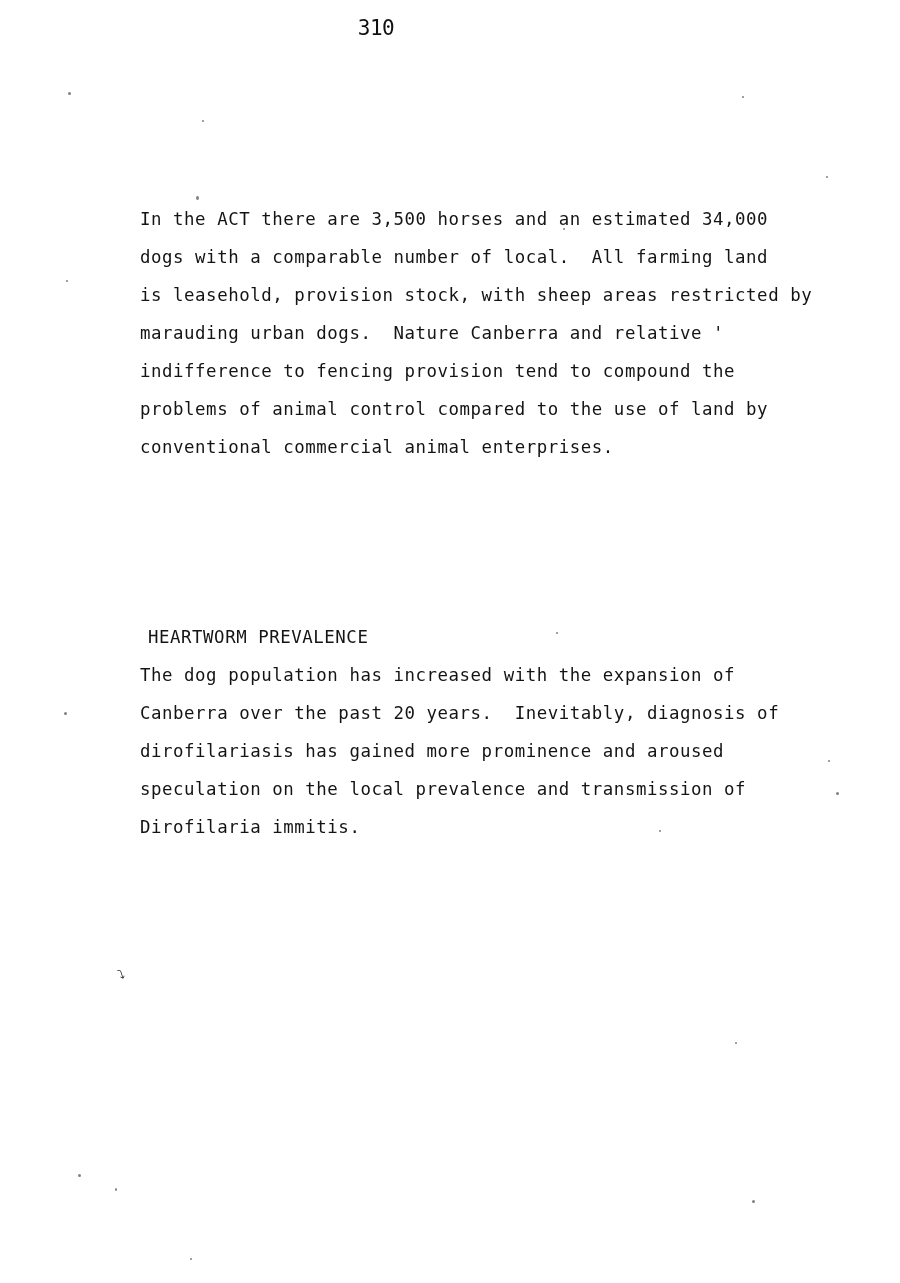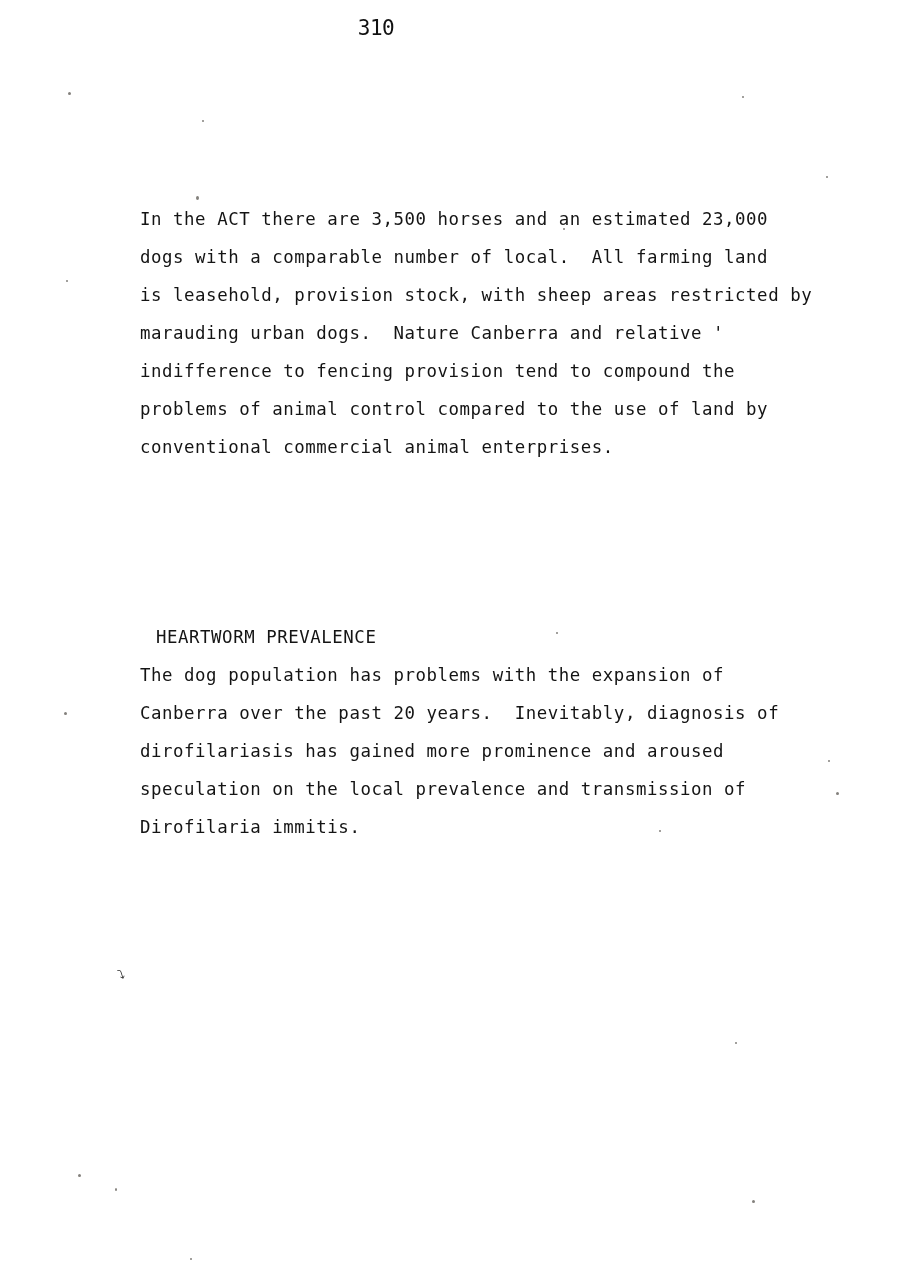--- a/index.html
+++ b/index.html
@@ -45,21 +45,21 @@
     letter-spacing: 0.55px;
     white-space: pre-wrap;
   }
   .body-text p {
     margin: 0 0 38px 0;
   }
   .body-text p:last-child {
     margin-bottom: 0;
   }
   .heading-line {
-    margin: 16px;
+    margin: 8px;
     letter-spacing: 0.55px;
   }
   .sci-name {
     text-underline-offset: 3px;
   }
 
   
   .speck {
     position: absolute;
     background: #5a5550;
@@ -76,30 +76,30 @@
 </style>
 </head>
 <body>
 
 <div class="page">
 
   <div class="page-number">310</div>
 
   <div class="body-text">
 
-    <p><span>In the ACT there are 3,500 horses and an estimated 23,000</span>
+    <p><span>In the ACT there are 3,500 horses and an estimated 34,000</span>
 <span>dogs with a comparable number of local.  All farming land</span>
 <span>is leasehold, provision stock, with sheep areas restricted by</span>
 <span>marauding urban dogs.  Nature Canberra and relative '</span>
 <span>indifference to fencing provision tend to compound the</span>
 <span>problems of animal control compared to the use of land by</span>
 <span>conventional commercial animal enterprises.</span></p>
 
     <p><span class="heading-line">HEARTWORM PREVALENCE</span>
-<span>The dog population has problems with the expansion of</span>
+<span>The dog population has increased with the expansion of</span>
 <span>Canberra over the past 20 years.  Inevitably, diagnosis of</span>
 <span>dirofilariasis has gained more prominence and aroused</span>
 <span>speculation on the local prevalence and transmission of</span>
 <span class="sci-name">Dirofilaria immitis</span><span>.</span></p>
 
 
     
 
   </div>
 

